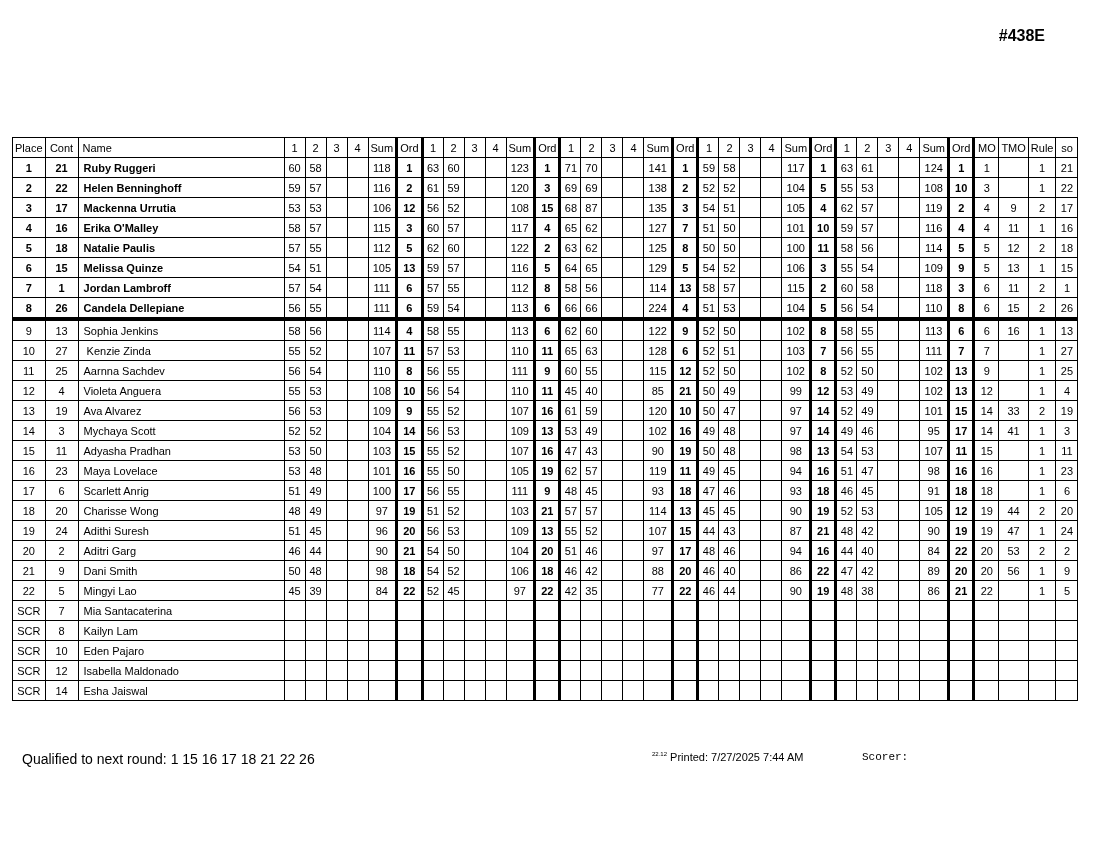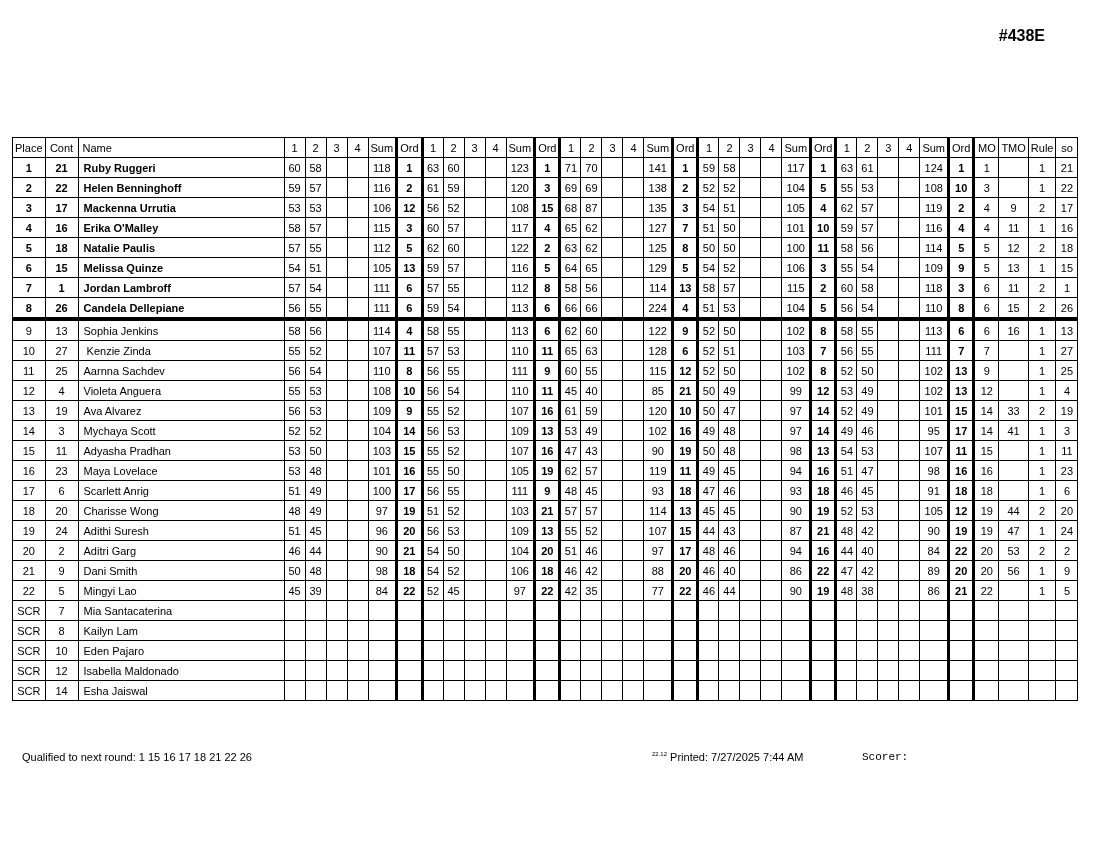--- a/index.html
+++ b/index.html
@@ -30,21 +30,21 @@
   table.results th.jname{text-align:left;padding-left:4px;}
   table.results td.name{text-align:left;padding-left:5px;}
   table.results td.ord,table.results th.ord{border-left:3px solid #000;border-right:3px solid #000;}
   table.results td.ord{font-weight:bold;}
   table.results tr.q td.place,
   table.results tr.q td.cont,
   table.results tr.q td.name{font-weight:bold;}
   table.results tr.cut td{border-bottom:4px solid #000;}
 
   
-  .footer-qualified{position:absolute;left:22px;top:751px;font-size:11px;}
+  .footer-qualified{position:absolute;left:22px;top:751px;font-size:14px;}
   .footer-printed{position:absolute;left:652px;top:751px;font-size:11px;}
   .tiny{font-size:6px;vertical-align:super;letter-spacing:0;}
   .footer-scorer{position:absolute;left:862px;top:751px;font-size:11px;font-family:Liberation Mono, monospace;}
 </style>
 </head>
 <body>
 
 <div class="page">
 
 

